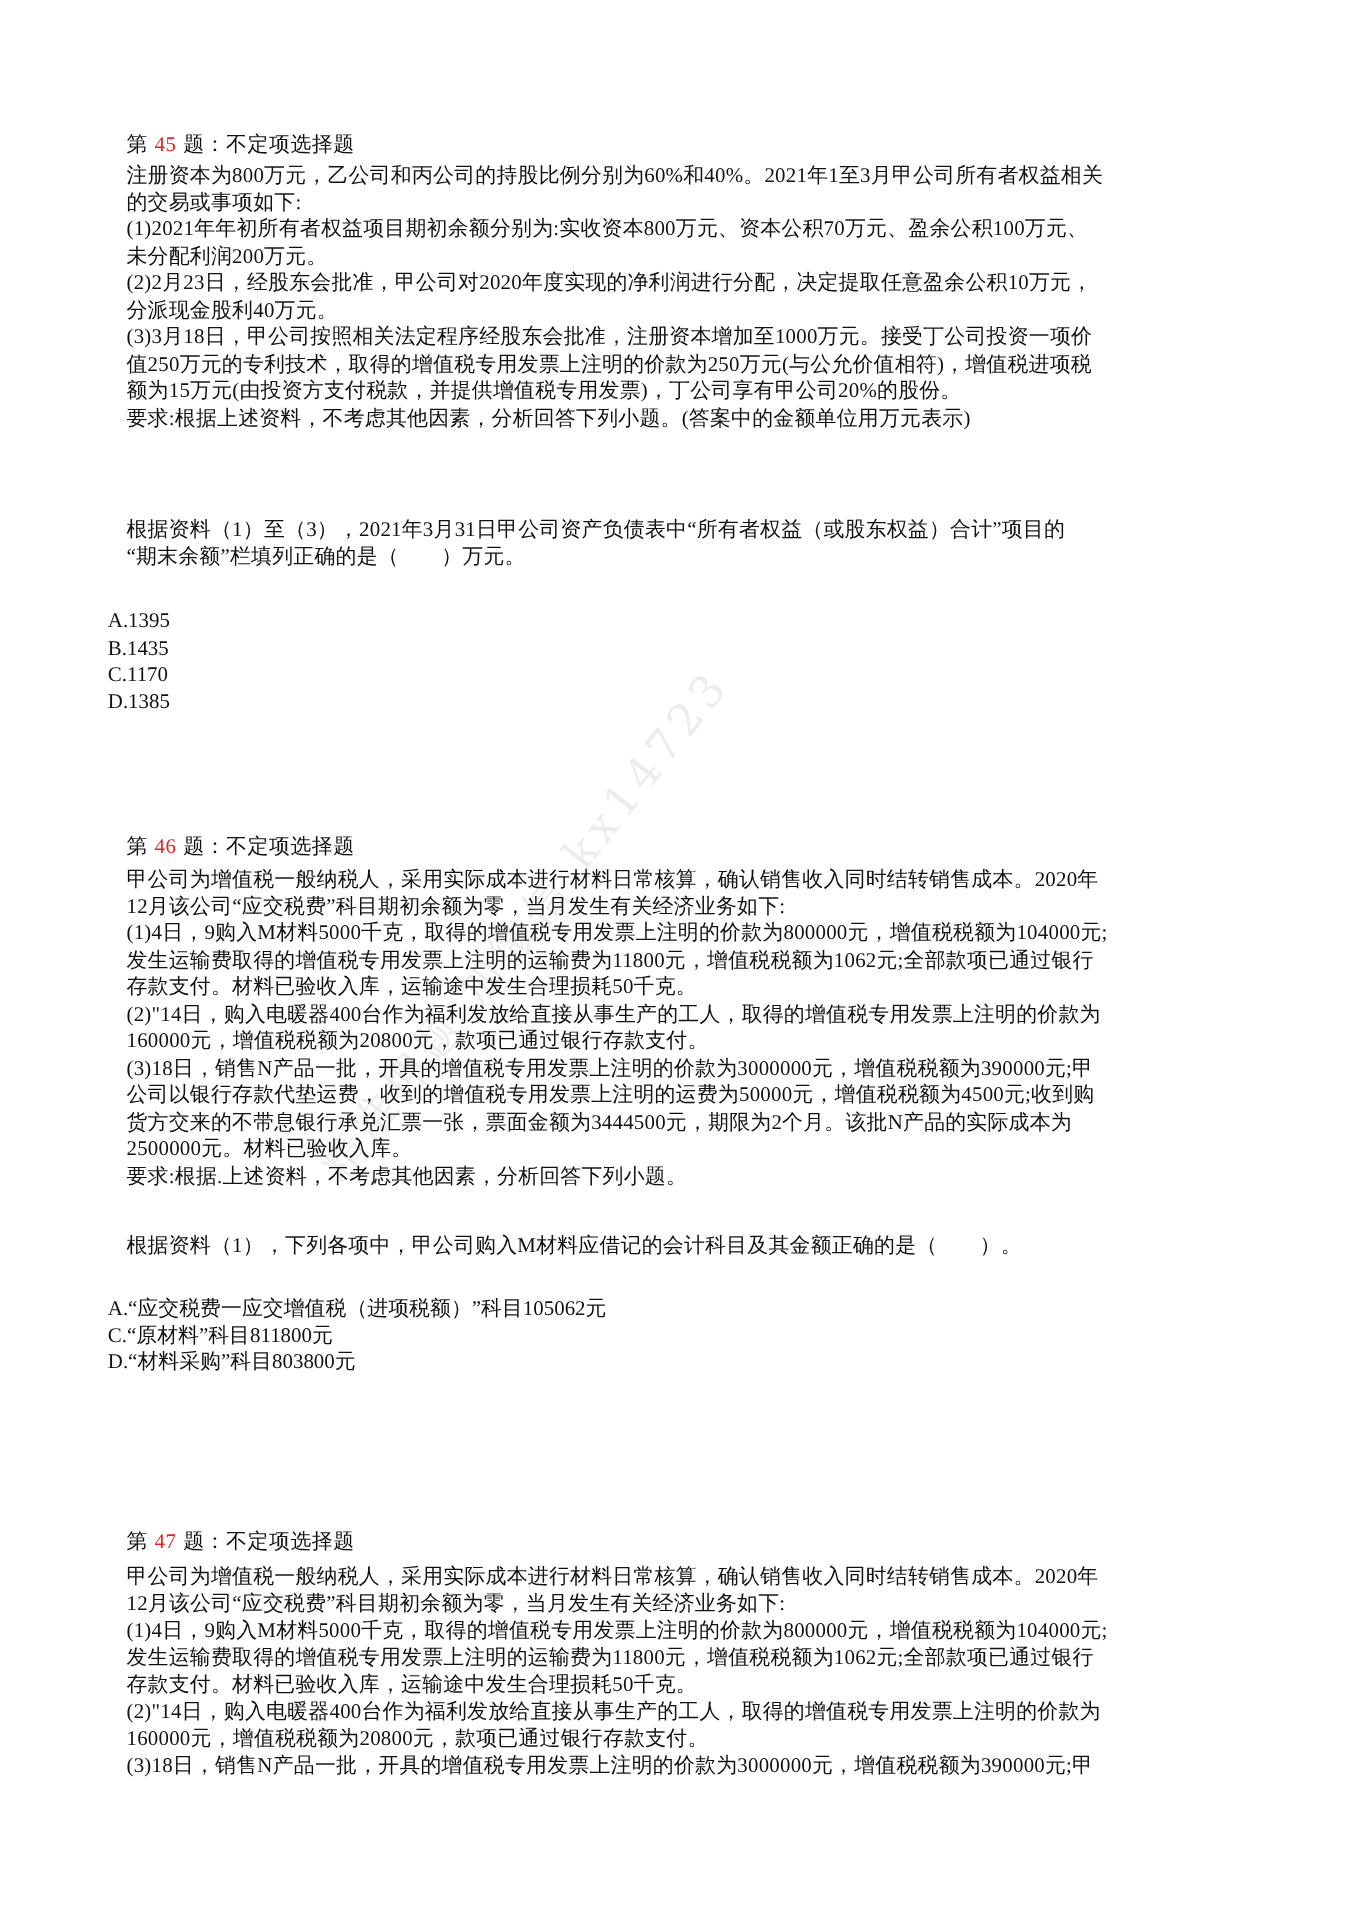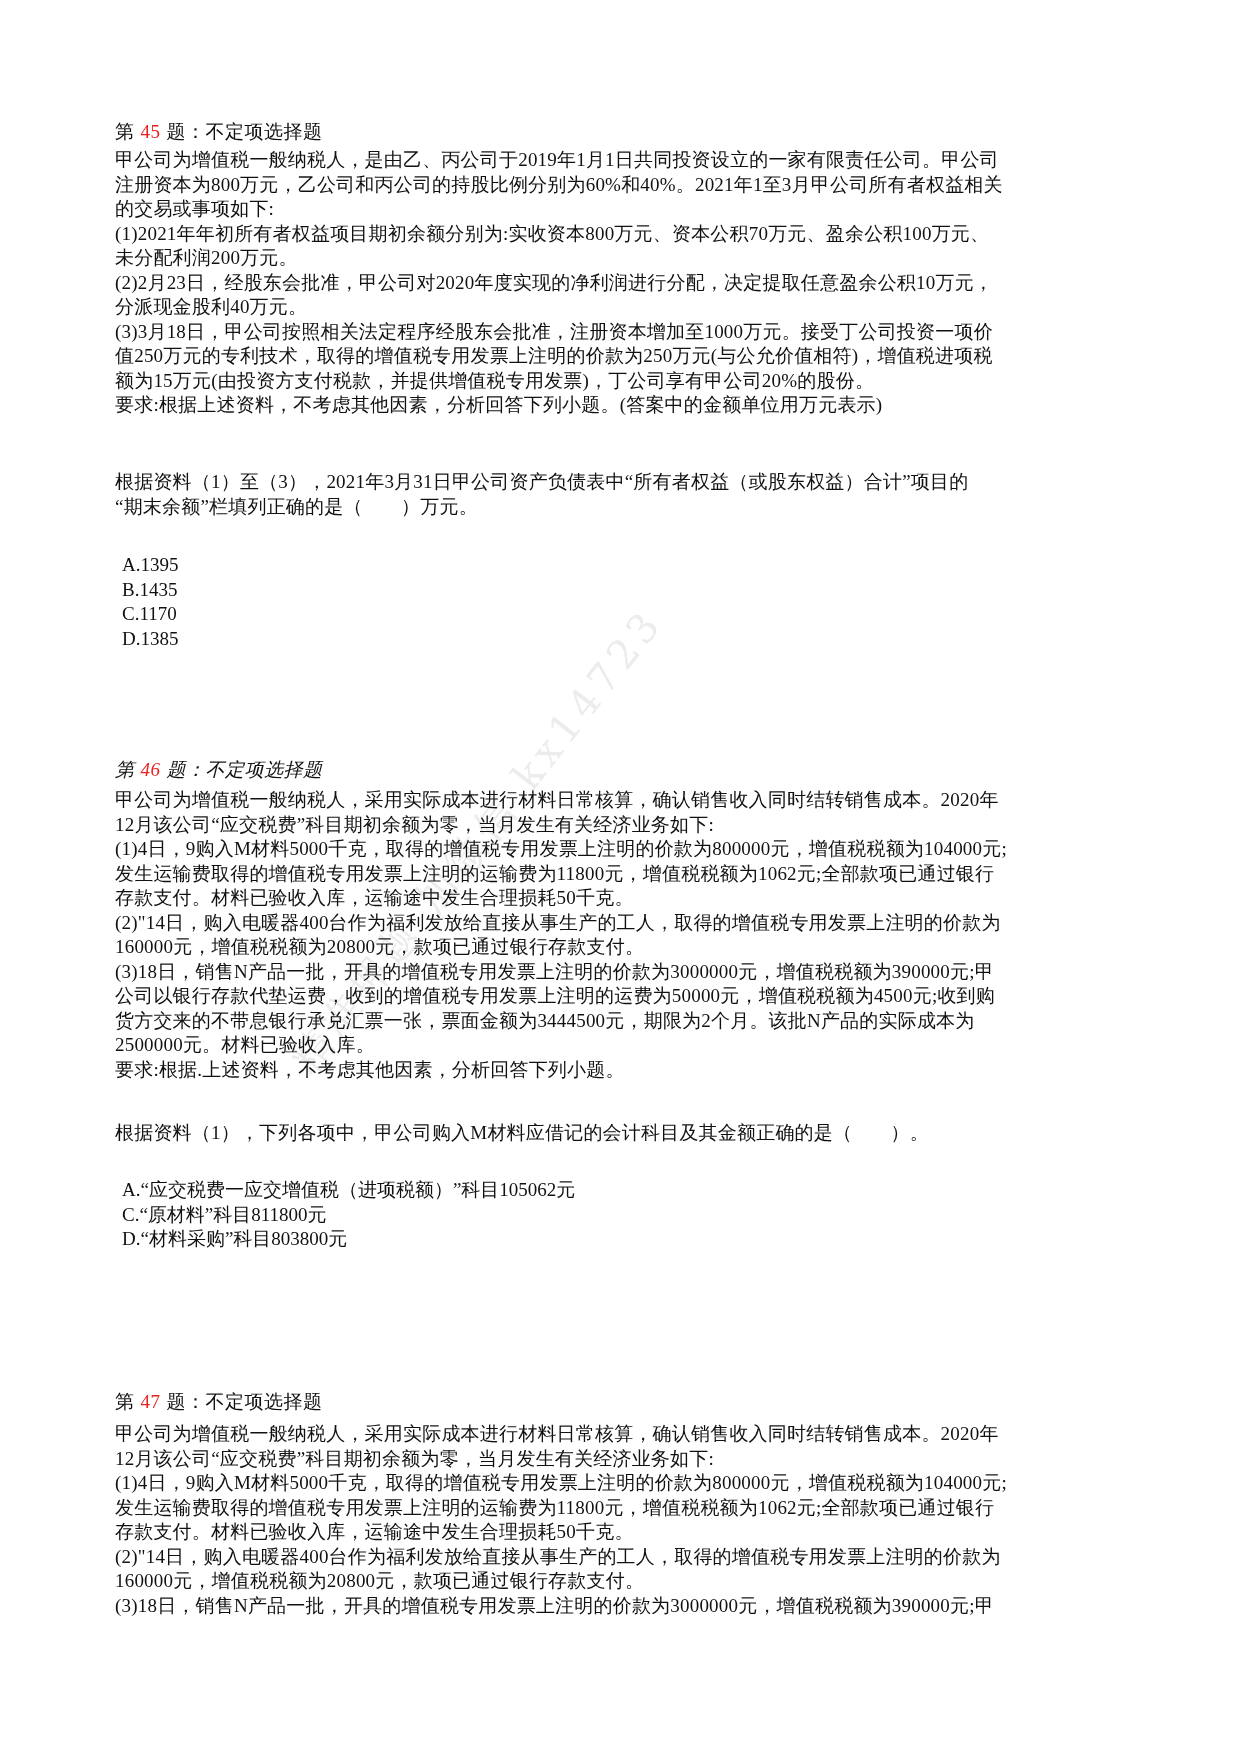--- a/index.html
+++ b/index.html
@@ -10,41 +10,40 @@
     }
     .page { position: absolute; left: 0; top: 0; width: 1239px; height: 1753px; }
     .q-title {
       position: absolute; left: 115px; font-size: 19px; line-height: 24px;
       letter-spacing: 0.5px;
       margin-top: 20px;
     }
     .q-title .num { color: #e8231f; margin: 0 6px; }
     .block { position: absolute; left: 115px; width: 1010px; font-size: 19px; line-height: 24.5px; }
     .line { white-space: nowrap; display: block; letter-spacing: 0.2px; }
-    .opts { position: absolute; left: 122px; font-size: 19px; line-height: 24.5px; }
+    .opts { position: absolute; left: 98px; font-size: 19px; line-height: 24.5px; }
     .opt { display: block; white-space: nowrap; }
     .watermark {
       position: absolute; left: 300px; top: 1040px; transform-origin: left center;
       transform: rotate(-52deg); font-size: 40px; color: rgba(150,150,150,0.18);
       white-space: nowrap; letter-spacing: 6px; pointer-events: none;
       font-family: "DejaVu Serif", serif;
     }
   </style>
 </head>
 <body>
 
 <div class="page">
 
   <div class="watermark">精准押题  加微信 kx14723</div>
 
   <div class="q-title" style="top:100px;">
     <span>第</span><span class="num">45</span><span>题：不定项选择题</span>
   </div>
   <div class="block" style="top:148px;">
-    <span class="line">甲公司为增值税一般纳税人，是由乙、丙公司于2019年1月1日共同投资设立的一家有限责任公司。甲公司</span>
     <span class="line">注册资本为800万元，乙公司和丙公司的持股比例分别为60%和40%。2021年1至3月甲公司所有者权益相关</span>
     <span class="line">的交易或事项如下:</span>
     <span class="line">(1)2021年年初所有者权益项目期初余额分别为:实收资本800万元、资本公积70万元、盈余公积100万元、</span>
     <span class="line">未分配利润200万元。</span>
     <span class="line">(2)2月23日，经股东会批准，甲公司对2020年度实现的净利润进行分配，决定提取任意盈余公积10万元，</span>
     <span class="line">分派现金股利40万元。</span>
     <span class="line">(3)3月18日，甲公司按照相关法定程序经股东会批准，注册资本增加至1000万元。接受丁公司投资一项价</span>
     <span class="line">值250万元的专利技术，取得的增值税专用发票上注明的价款为250万元(与公允价值相符)，增值税进项税</span>
     <span class="line">额为15万元(由投资方支付税款，并提供增值税专用发票)，丁公司享有甲公司20%的股份。</span>
     <span class="line">要求:根据上述资料，不考虑其他因素，分析回答下列小题。(答案中的金额单位用万元表示)</span>
@@ -53,21 +52,21 @@
     <span class="line">根据资料（1）至（3），2021年3月31日甲公司资产负债表中“所有者权益（或股东权益）合计”项目的</span>
     <span class="line">“期末余额”栏填列正确的是（　　）万元。</span>
   </div>
   <div class="opts" style="top:553px;">
     <span class="opt">A.1395</span>
     <span class="opt">B.1435</span>
     <span class="opt">C.1170</span>
     <span class="opt">D.1385</span>
   </div>
 
-  <div class="q-title" style="top:738px;font-style:italic;">
+  <div class="q-title" style="top:738px;">
     <span>第</span><span class="num">46</span><span>题：不定项选择题</span>
   </div>
   <div class="block" style="top:788px;">
     <span class="line">甲公司为增值税一般纳税人，采用实际成本进行材料日常核算，确认销售收入同时结转销售成本。2020年</span>
     <span class="line">12月该公司“应交税费”科目期初余额为零，当月发生有关经济业务如下:</span>
     <span class="line">(1)4日，9购入M材料5000千克，取得的增值税专用发票上注明的价款为800000元，增值税税额为104000元;</span>
     <span class="line">发生运输费取得的增值税专用发票上注明的运输费为11800元，增值税税额为1062元;全部款项已通过银行</span>
     <span class="line">存款支付。材料已验收入库，运输途中发生合理损耗50千克。</span>
     <span class="line">(2)"14日，购入电暖器400台作为福利发放给直接从事生产的工人，取得的增值税专用发票上注明的价款为</span>
     <span class="line">160000元，增值税税额为20800元，款项已通过银行存款支付。</span>

